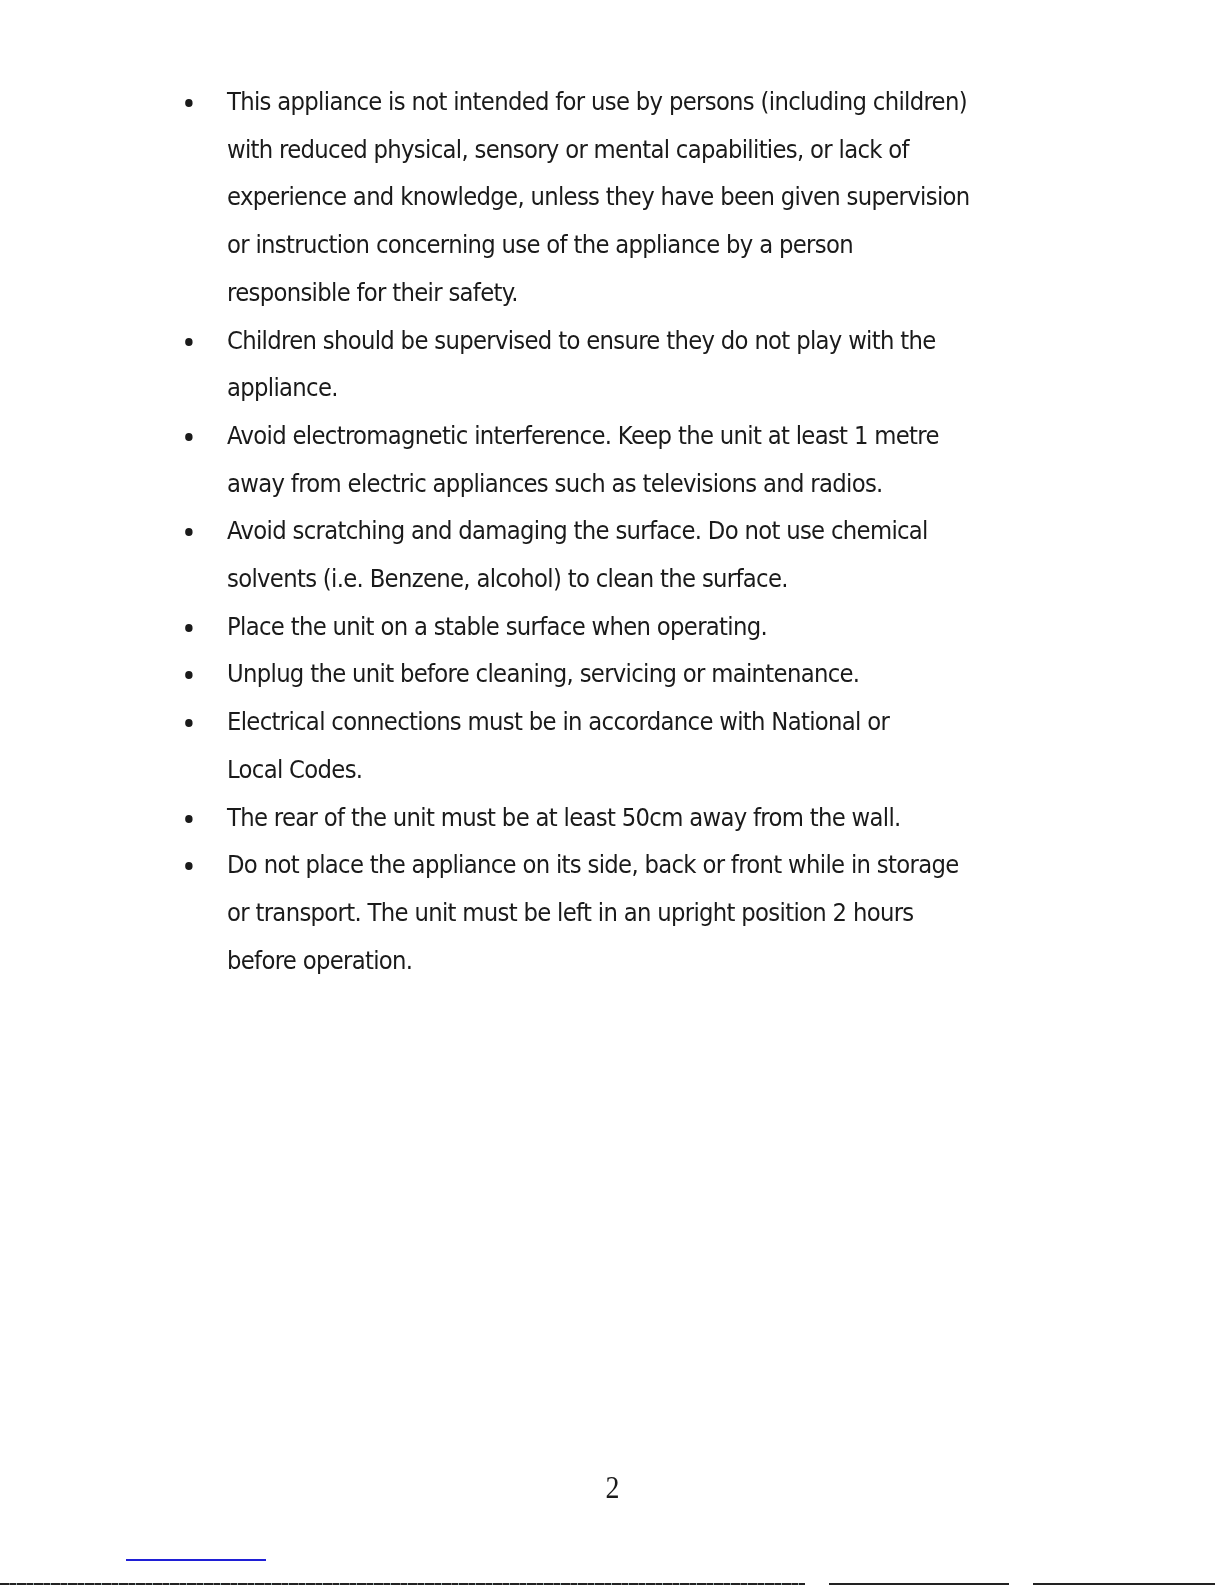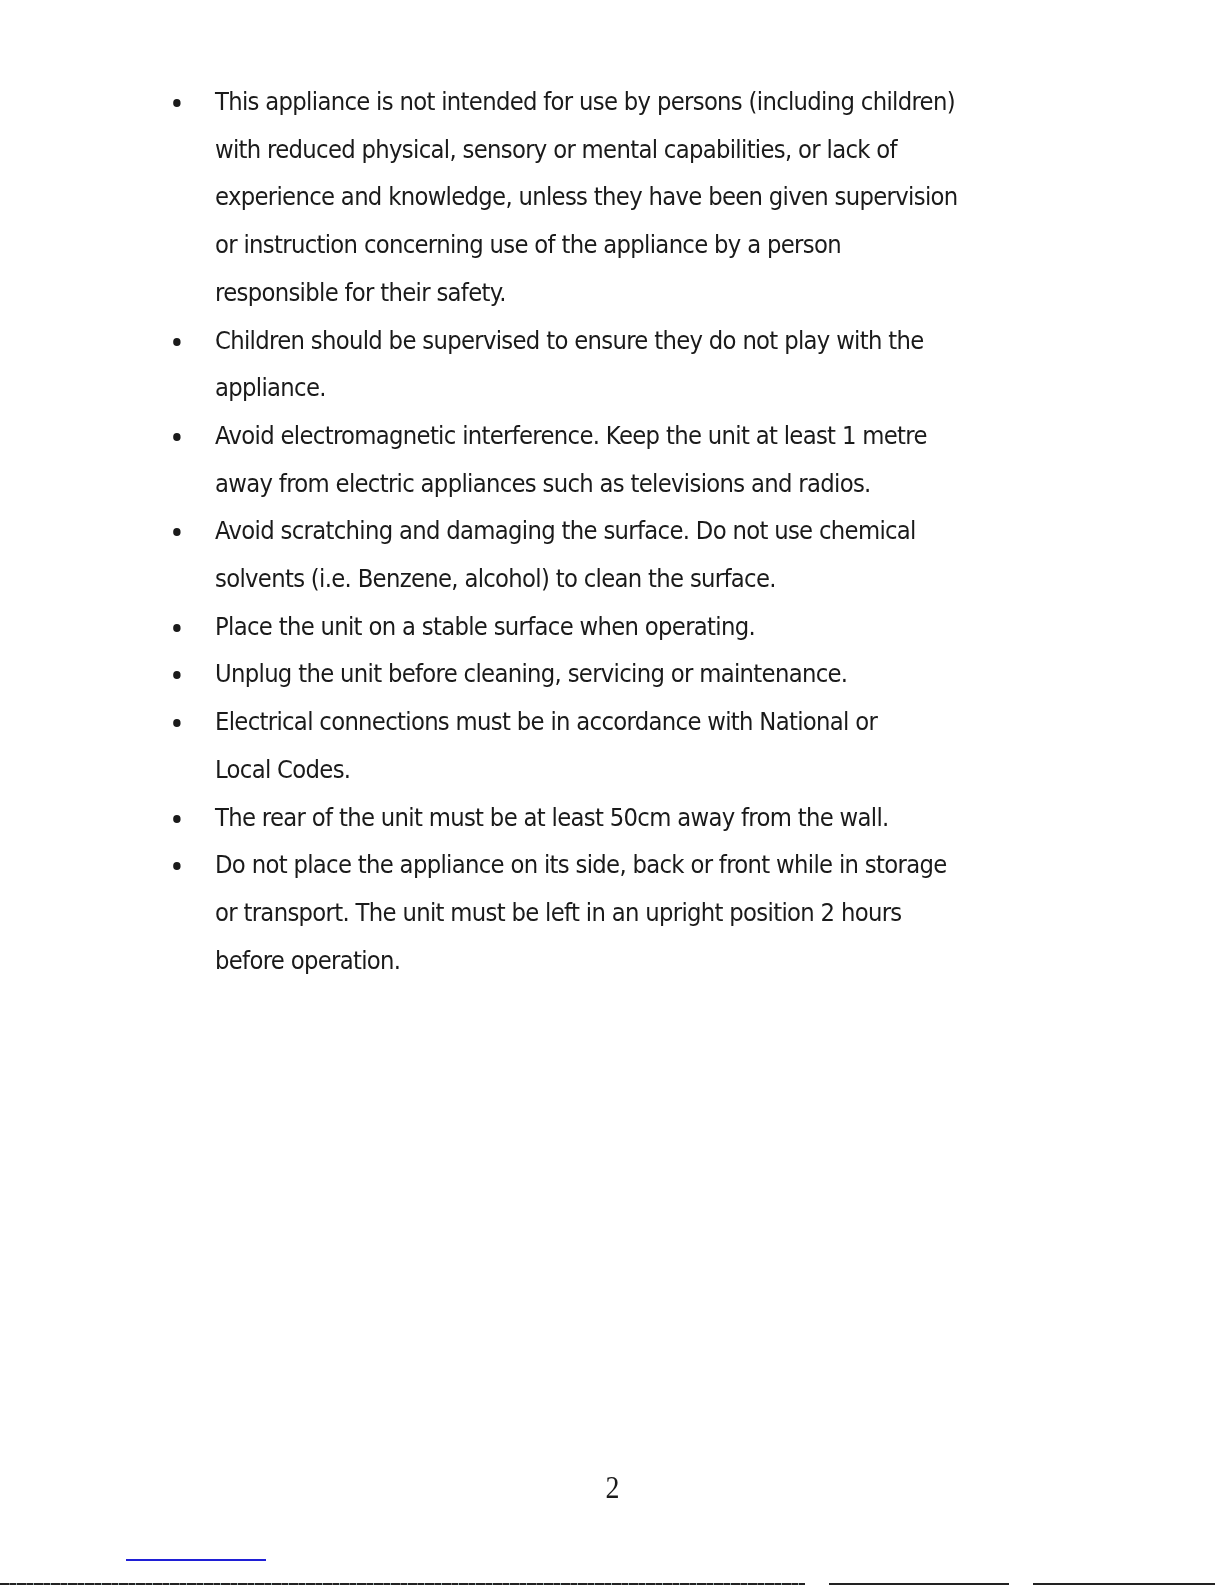--- a/index.html
+++ b/index.html
@@ -16,21 +16,21 @@
       color: #1a1a1a;
     }
     .page {
       position: absolute;
       left: 0; top: 0;
       width: 1225px;
       height: 1585px;
     }
     .bullet-list {
       position: absolute;
-      left: 162px;
+      left: 174px;
       top: 78px;
       width: 880px;
       margin: 0;
       padding: 0;
       list-style: none;
     }
     .bullet-item {
       position: relative;
       padding-left: 57px;
       font-size: 24.5px;

